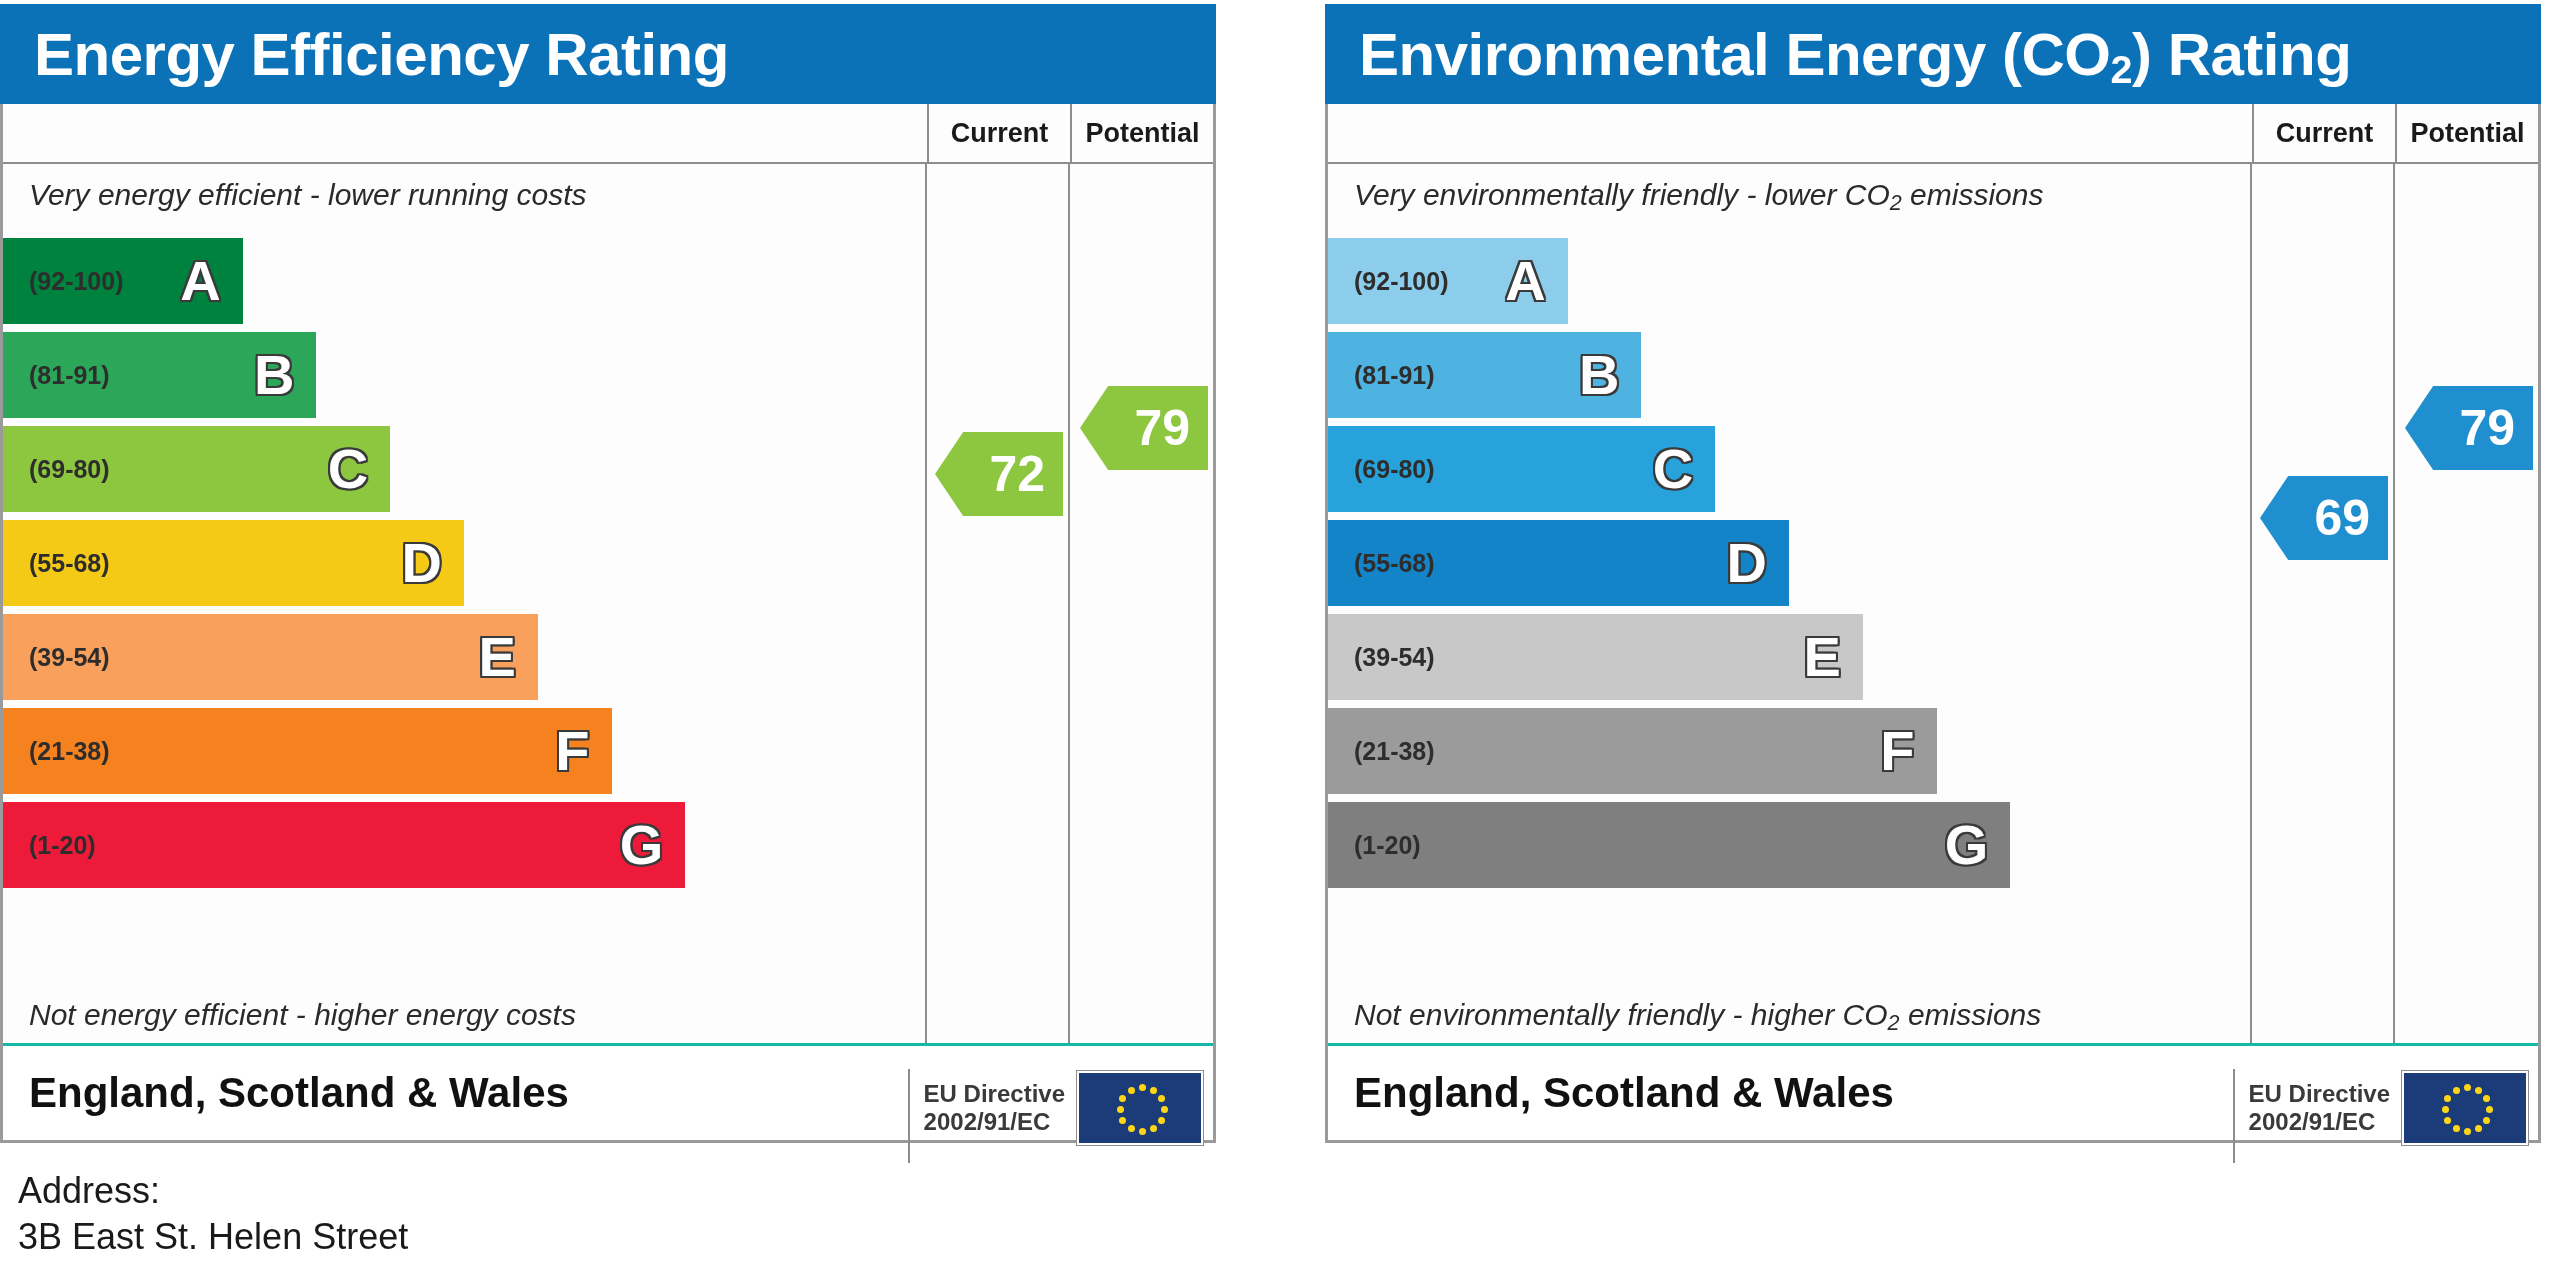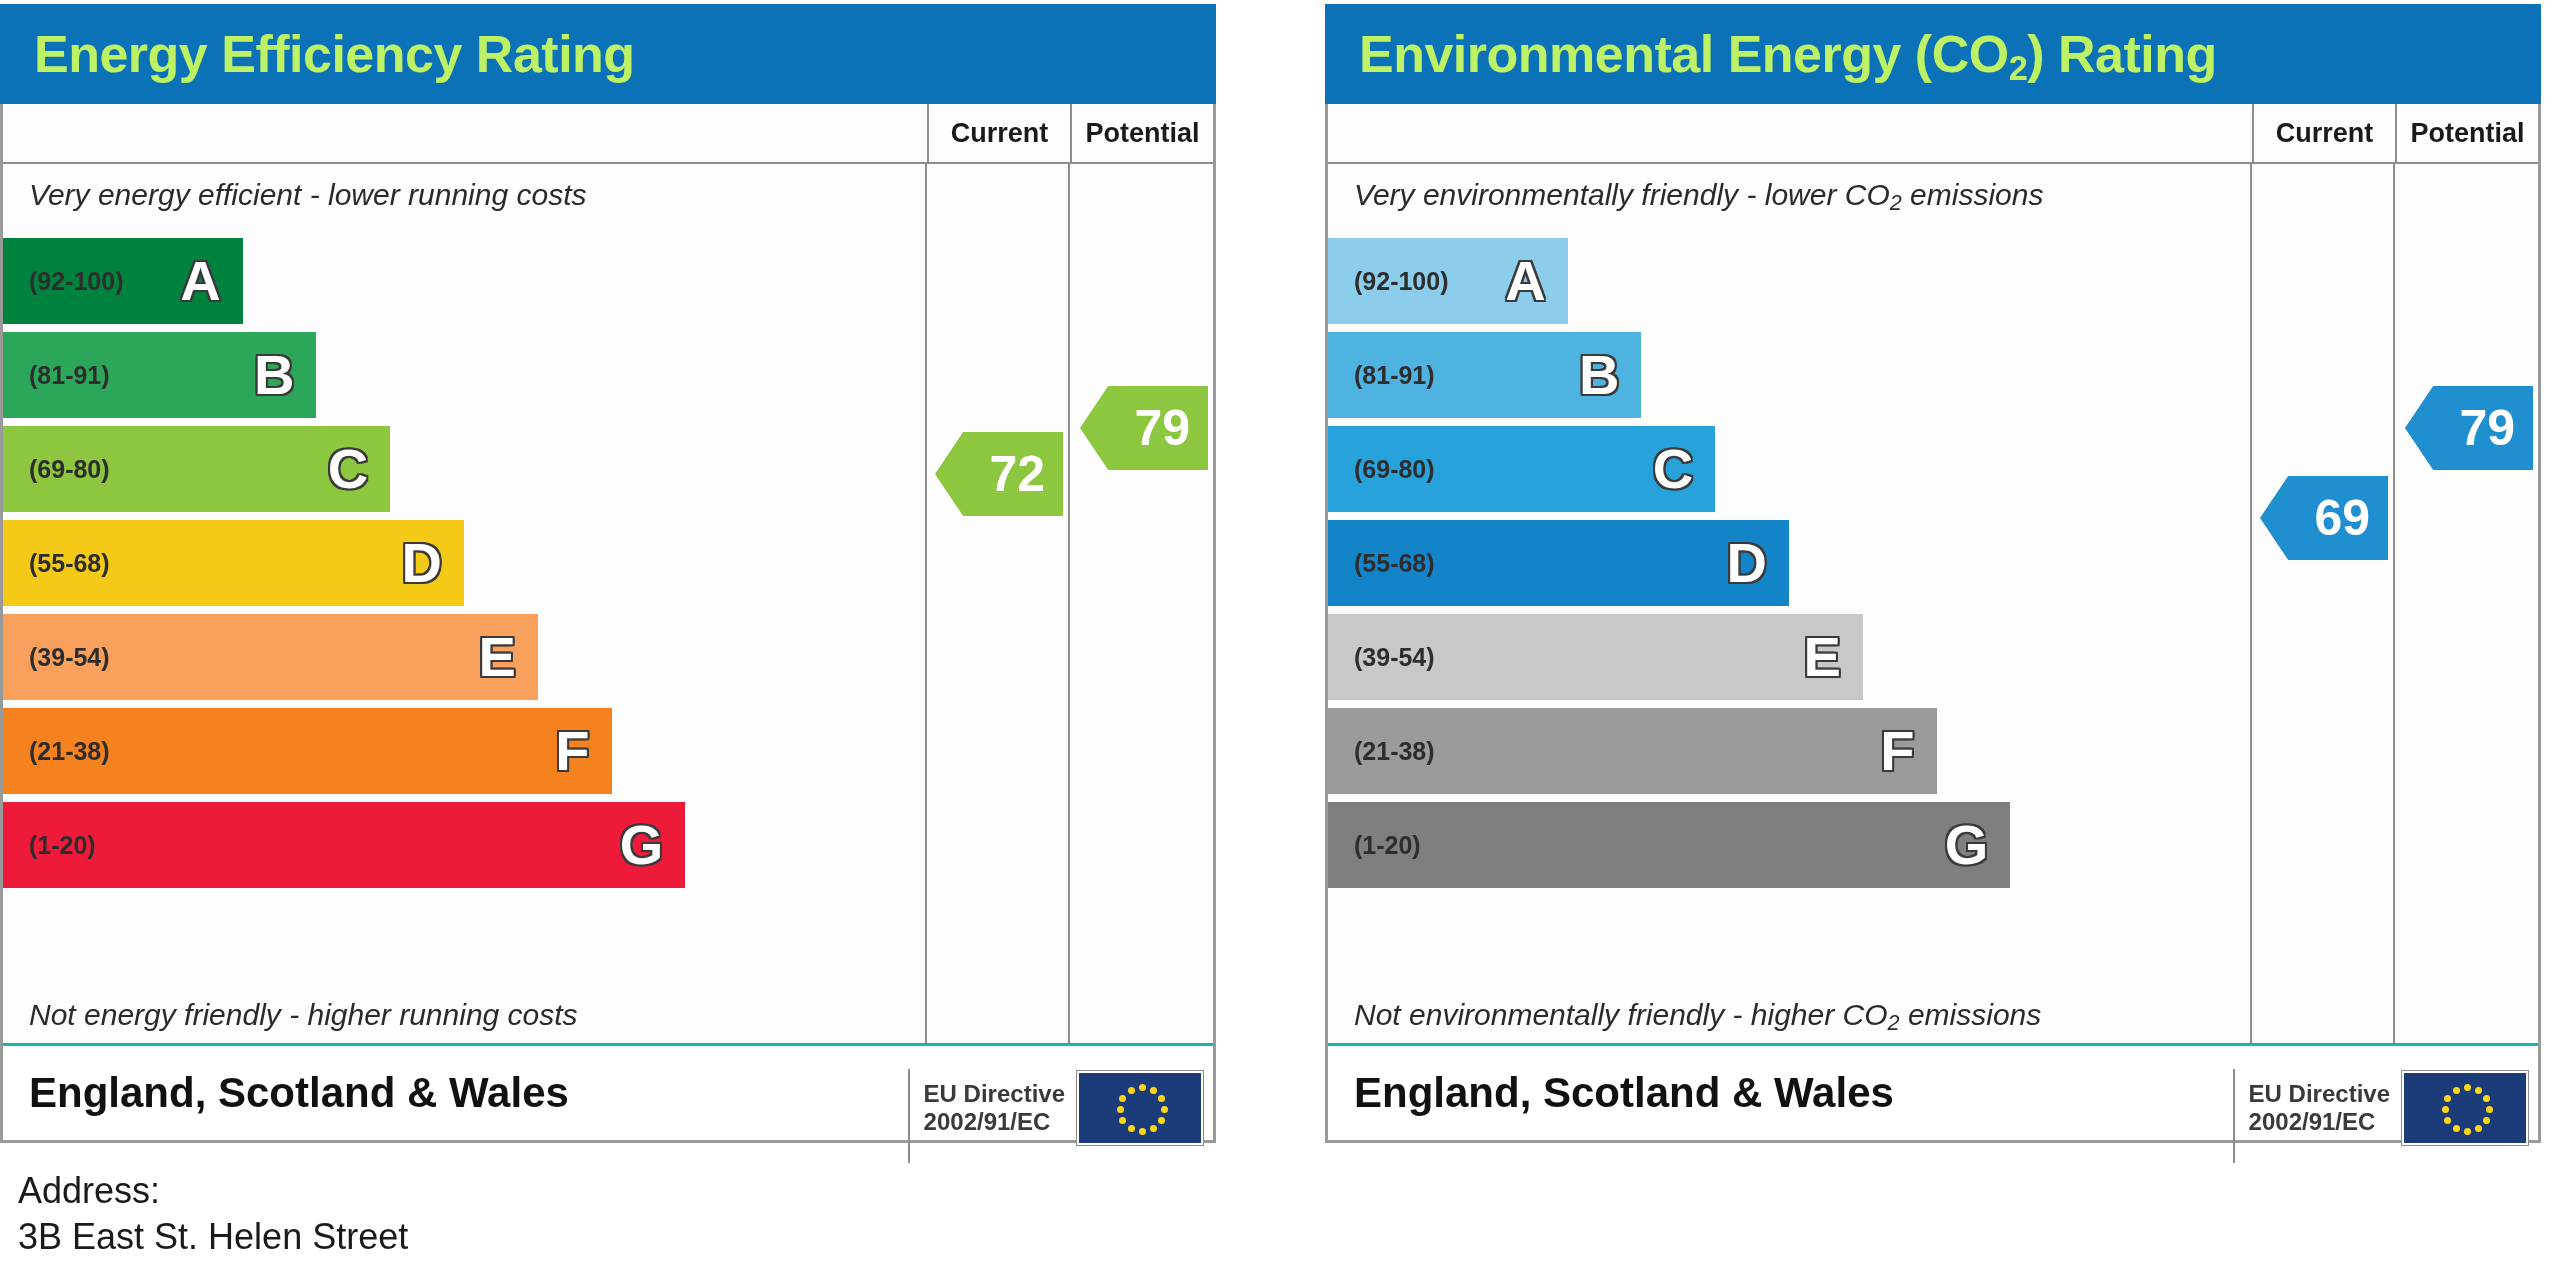--- a/index.html
+++ b/index.html
@@ -36,22 +36,22 @@
 
   .panel-header {
     height: 100px;
     background: #0c72b8;
     display: flex;
     align-items: center;
     padding-left: 34px;
     box-sizing: border-box;
   }
   .panel-header .title {
-    color: #bef264;
-    font-size: 52px;
+    color: #ffffff;
+    font-size: 60px;
     font-weight: bold;
     letter-spacing: -0.5px;
     white-space: nowrap;
   }
   .title sub {
     font-size: 0.66em;
     vertical-align: baseline;
     position: relative;
     top: 0.22em;
   }
@@ -284,21 +284,21 @@
           </div>
           <div class="band" style="top: 544px; background: rgb(245, 130, 31); width: 66%;">
             <span class="range">(21-38)</span>
             <span class="letter">F</span>
           </div>
           <div class="band" style="top: 638px; background: rgb(237, 27, 57); width: 74%;">
             <span class="range">(1-20)</span>
             <span class="letter">G</span>
           </div>
 
-          <div class="caption bottom">Not energy friendly - higher running costs</div>
+          <div class="caption bottom">Not energy efficient - higher energy costs</div>
         </div>
 
         <div class="arrow current" style="top: 268px; background: rgb(141, 198, 63);">
           <span>72</span>
         </div>
         <div class="arrow potential" style="top: 222px; background: rgb(141, 198, 63);">
           <span>79</span>
         </div>
       </div>
 

